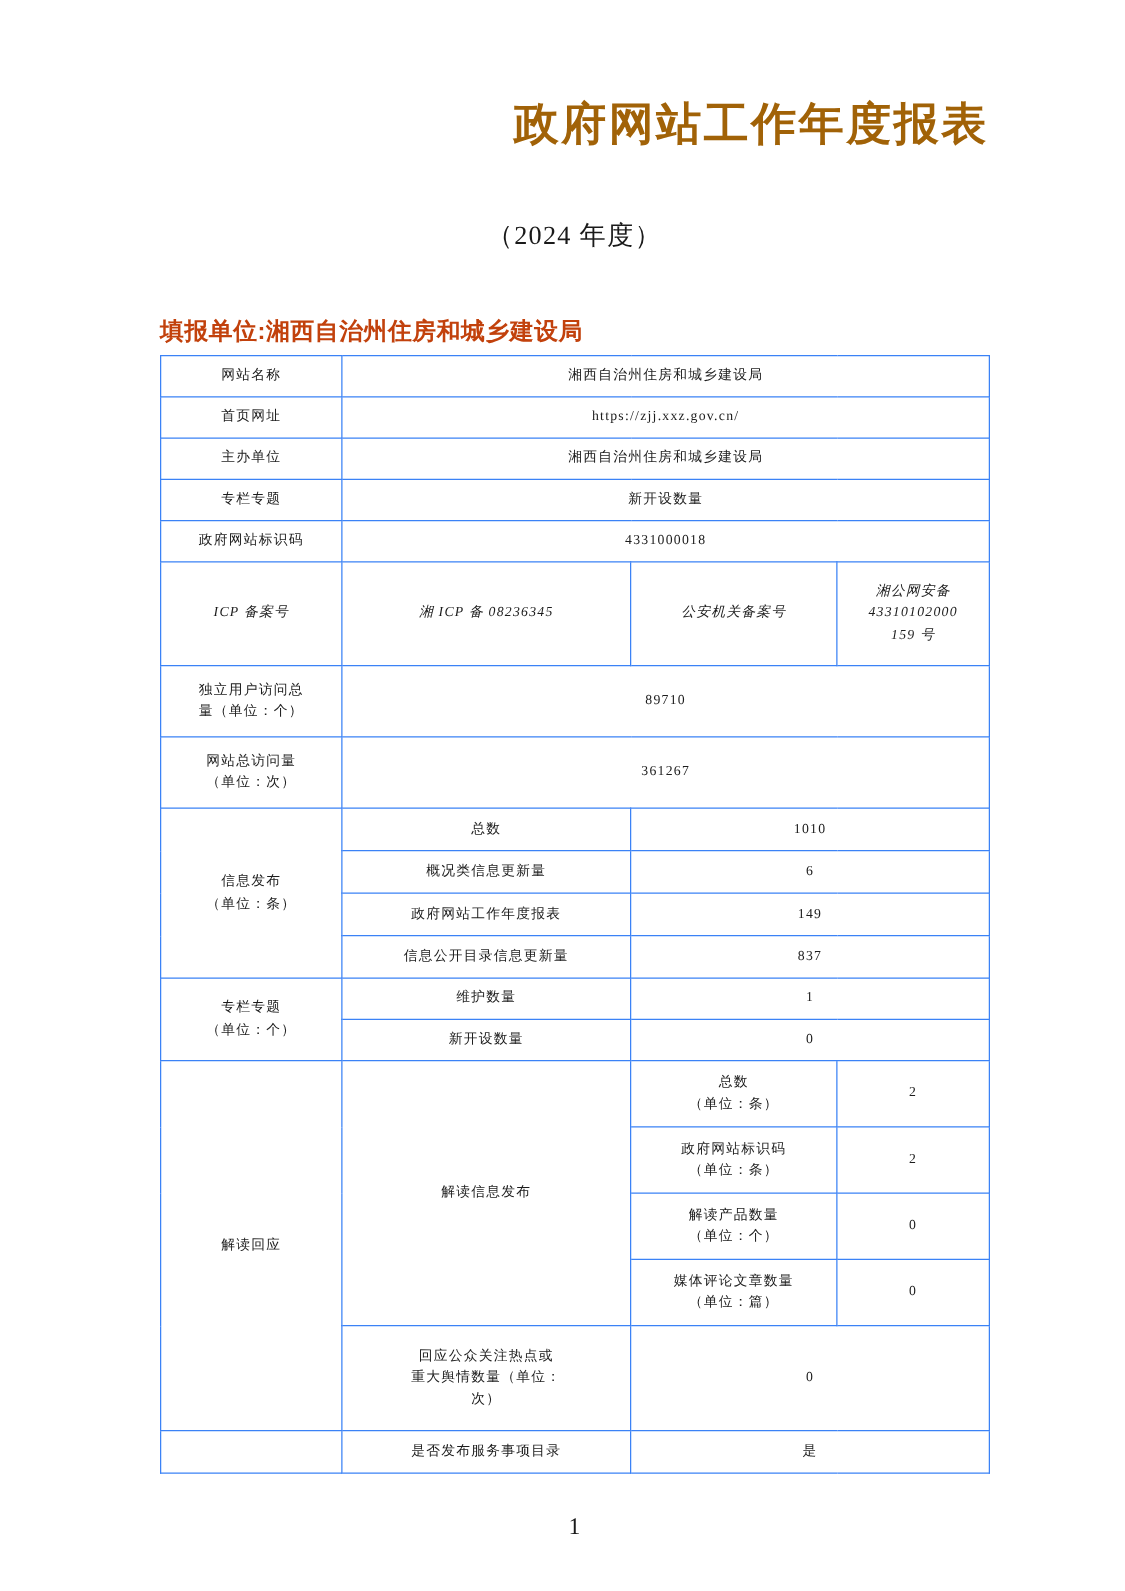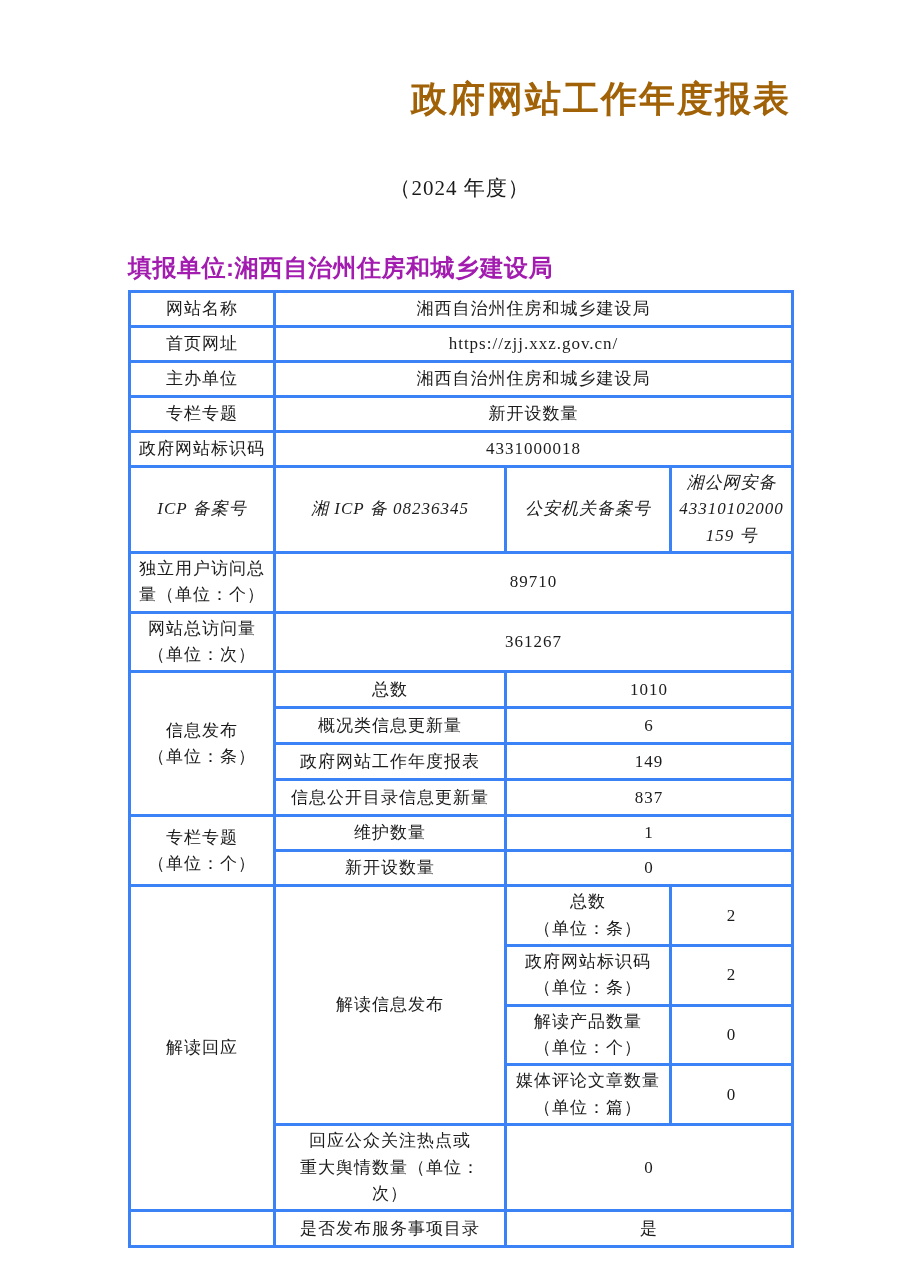--- a/index.html
+++ b/index.html
@@ -37,35 +37,35 @@
     margin-top: 53px;
     text-align: center;
     font-size: 21px;
     letter-spacing: 1px;
     color: #1a1a1a;
   }
   .reporting-unit {
     margin-top: 50px;
     font-family: "Liberation Sans", "DejaVu Sans", sans-serif;
     font-weight: bold;
-    font-size: 24px;
+    font-size: 19px;
     letter-spacing: 0.5px;
-    color: #a21caf;
+    color: #c2410c;
   }
   table.report {
     margin-top: 6px;
     border-collapse: collapse;
     table-layout: fixed;
     width: 663px;
   }
   table.report td {
-    border: 3px solid #3b82f6;
+    border: 1px solid #3b82f6;
     text-align: center;
     vertical-align: middle;
-    font-size: 17px;
+    font-size: 11px;
     letter-spacing: 1px;
     padding: 2px 5px;
     color: #1c1c1c;
     line-height: 1.55;
     overflow: hidden;
   }
   td.ml { white-space: pre-line; }
   td.sp-wide { letter-spacing: 4px; }
   tr.h30 td { height: 28px; }
   tr.h31 td { height: 29px; }

